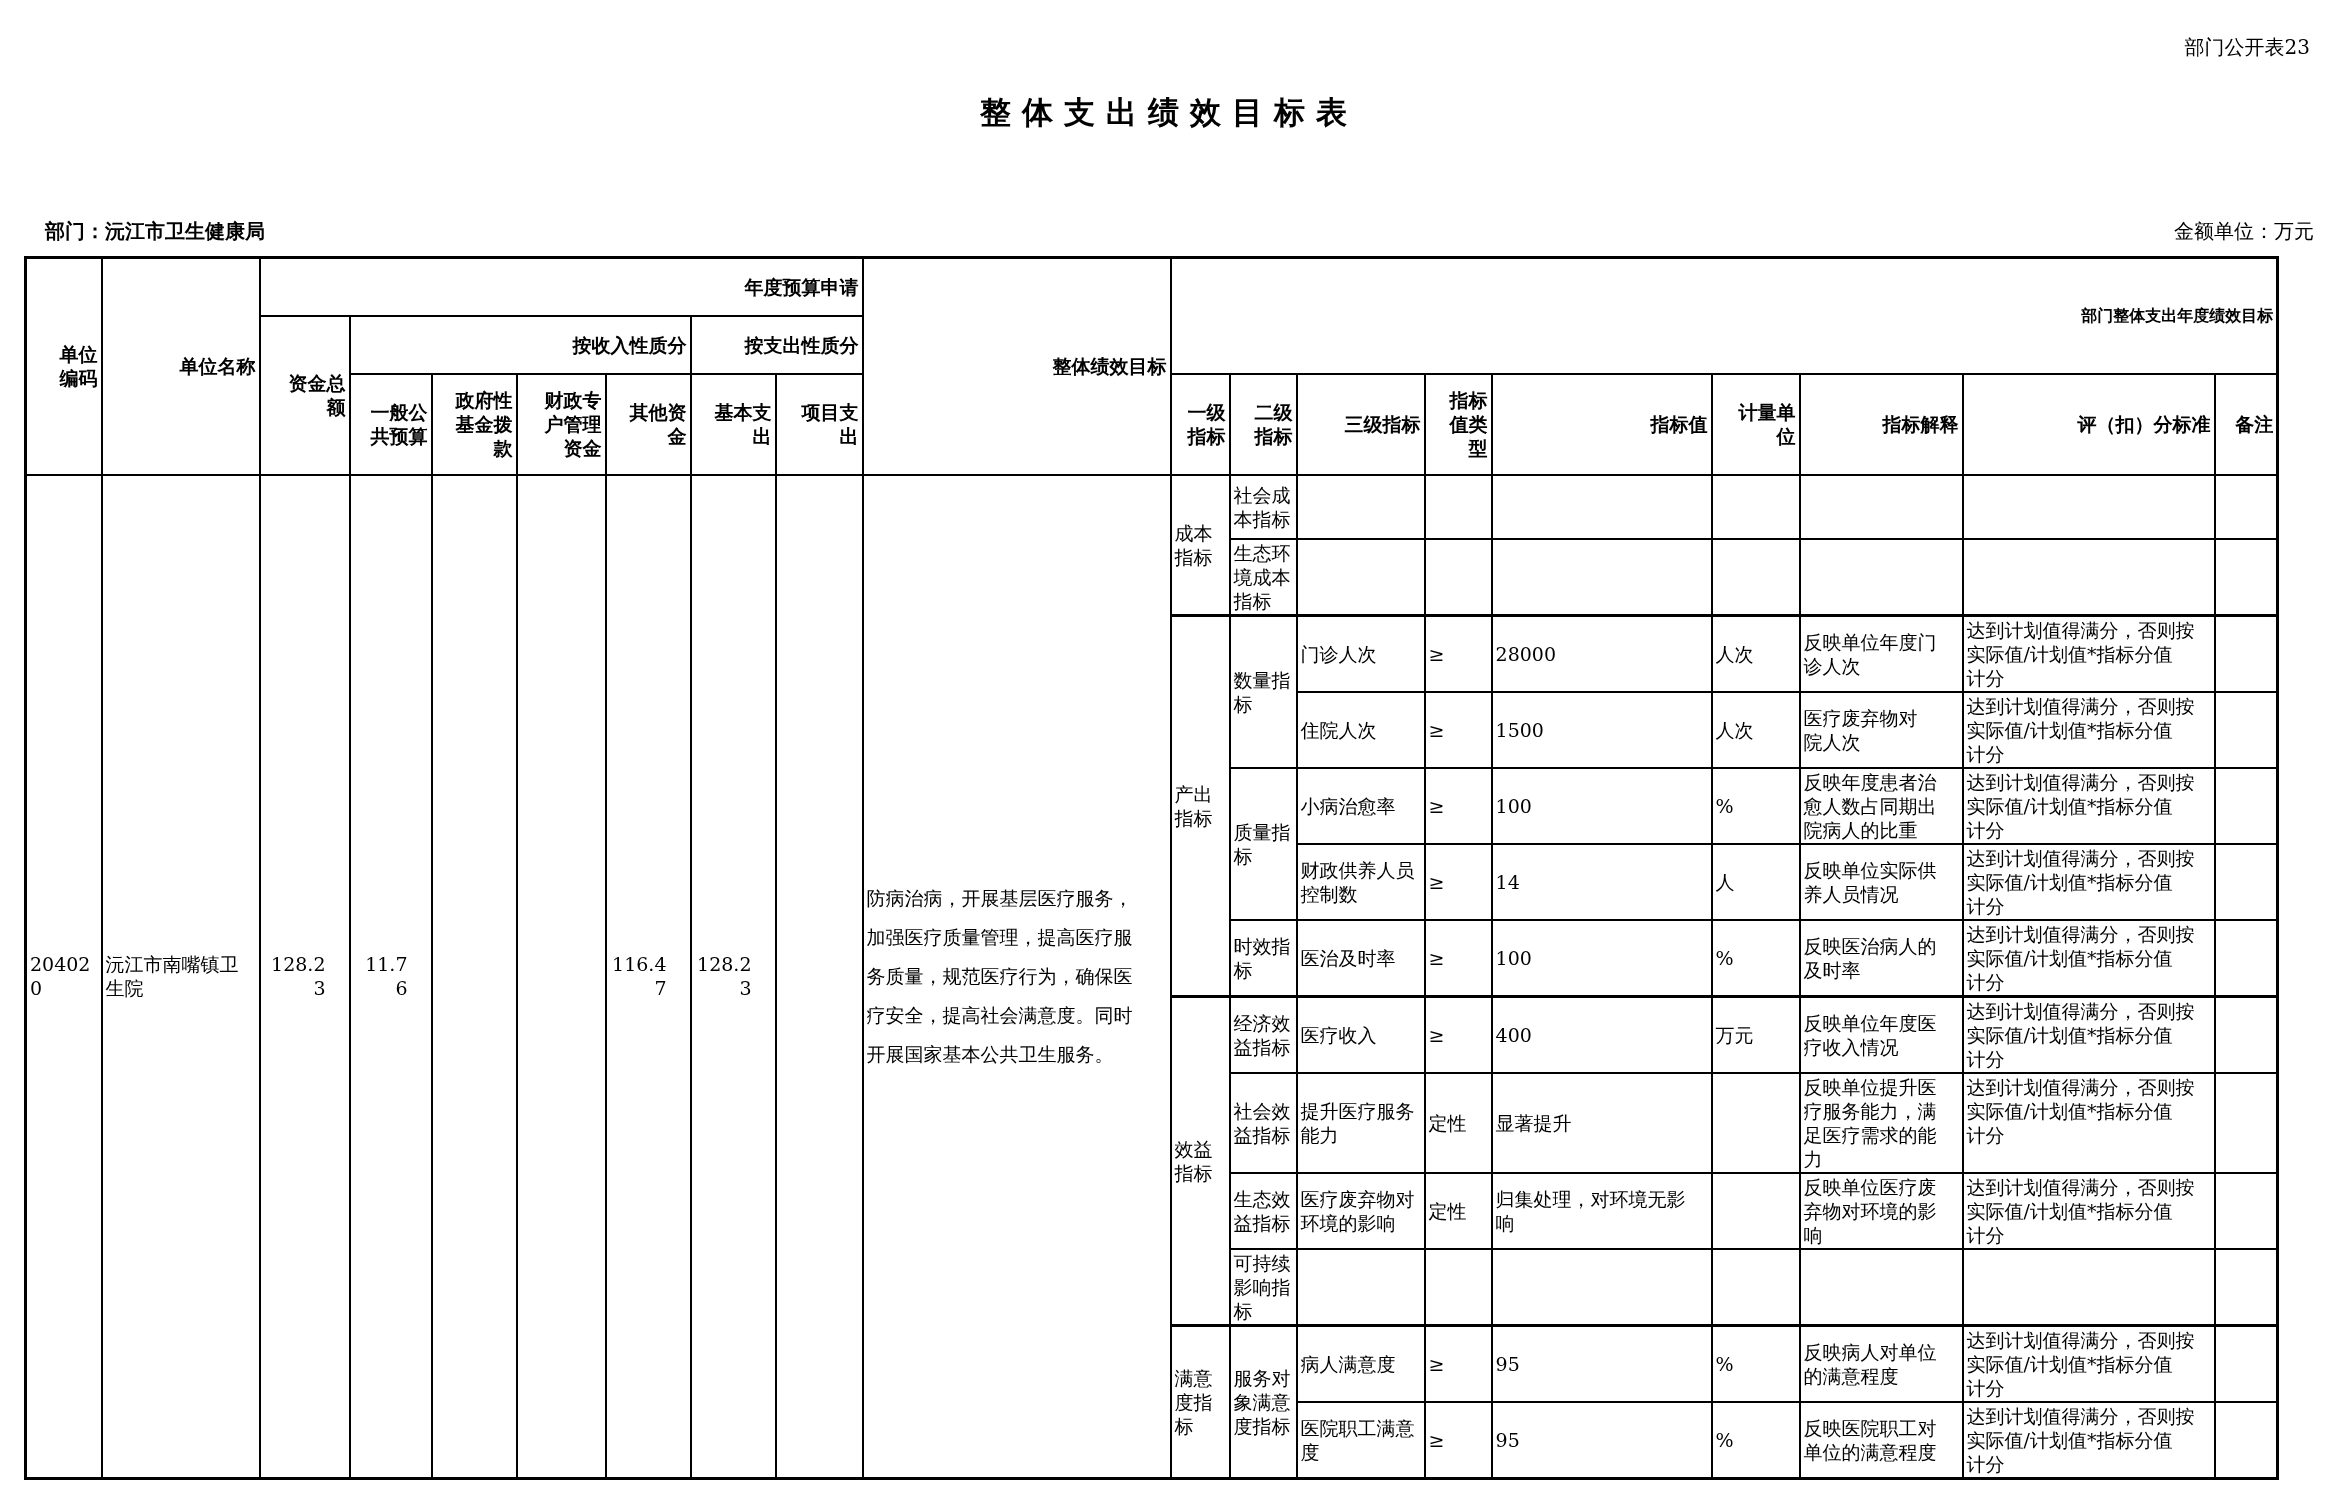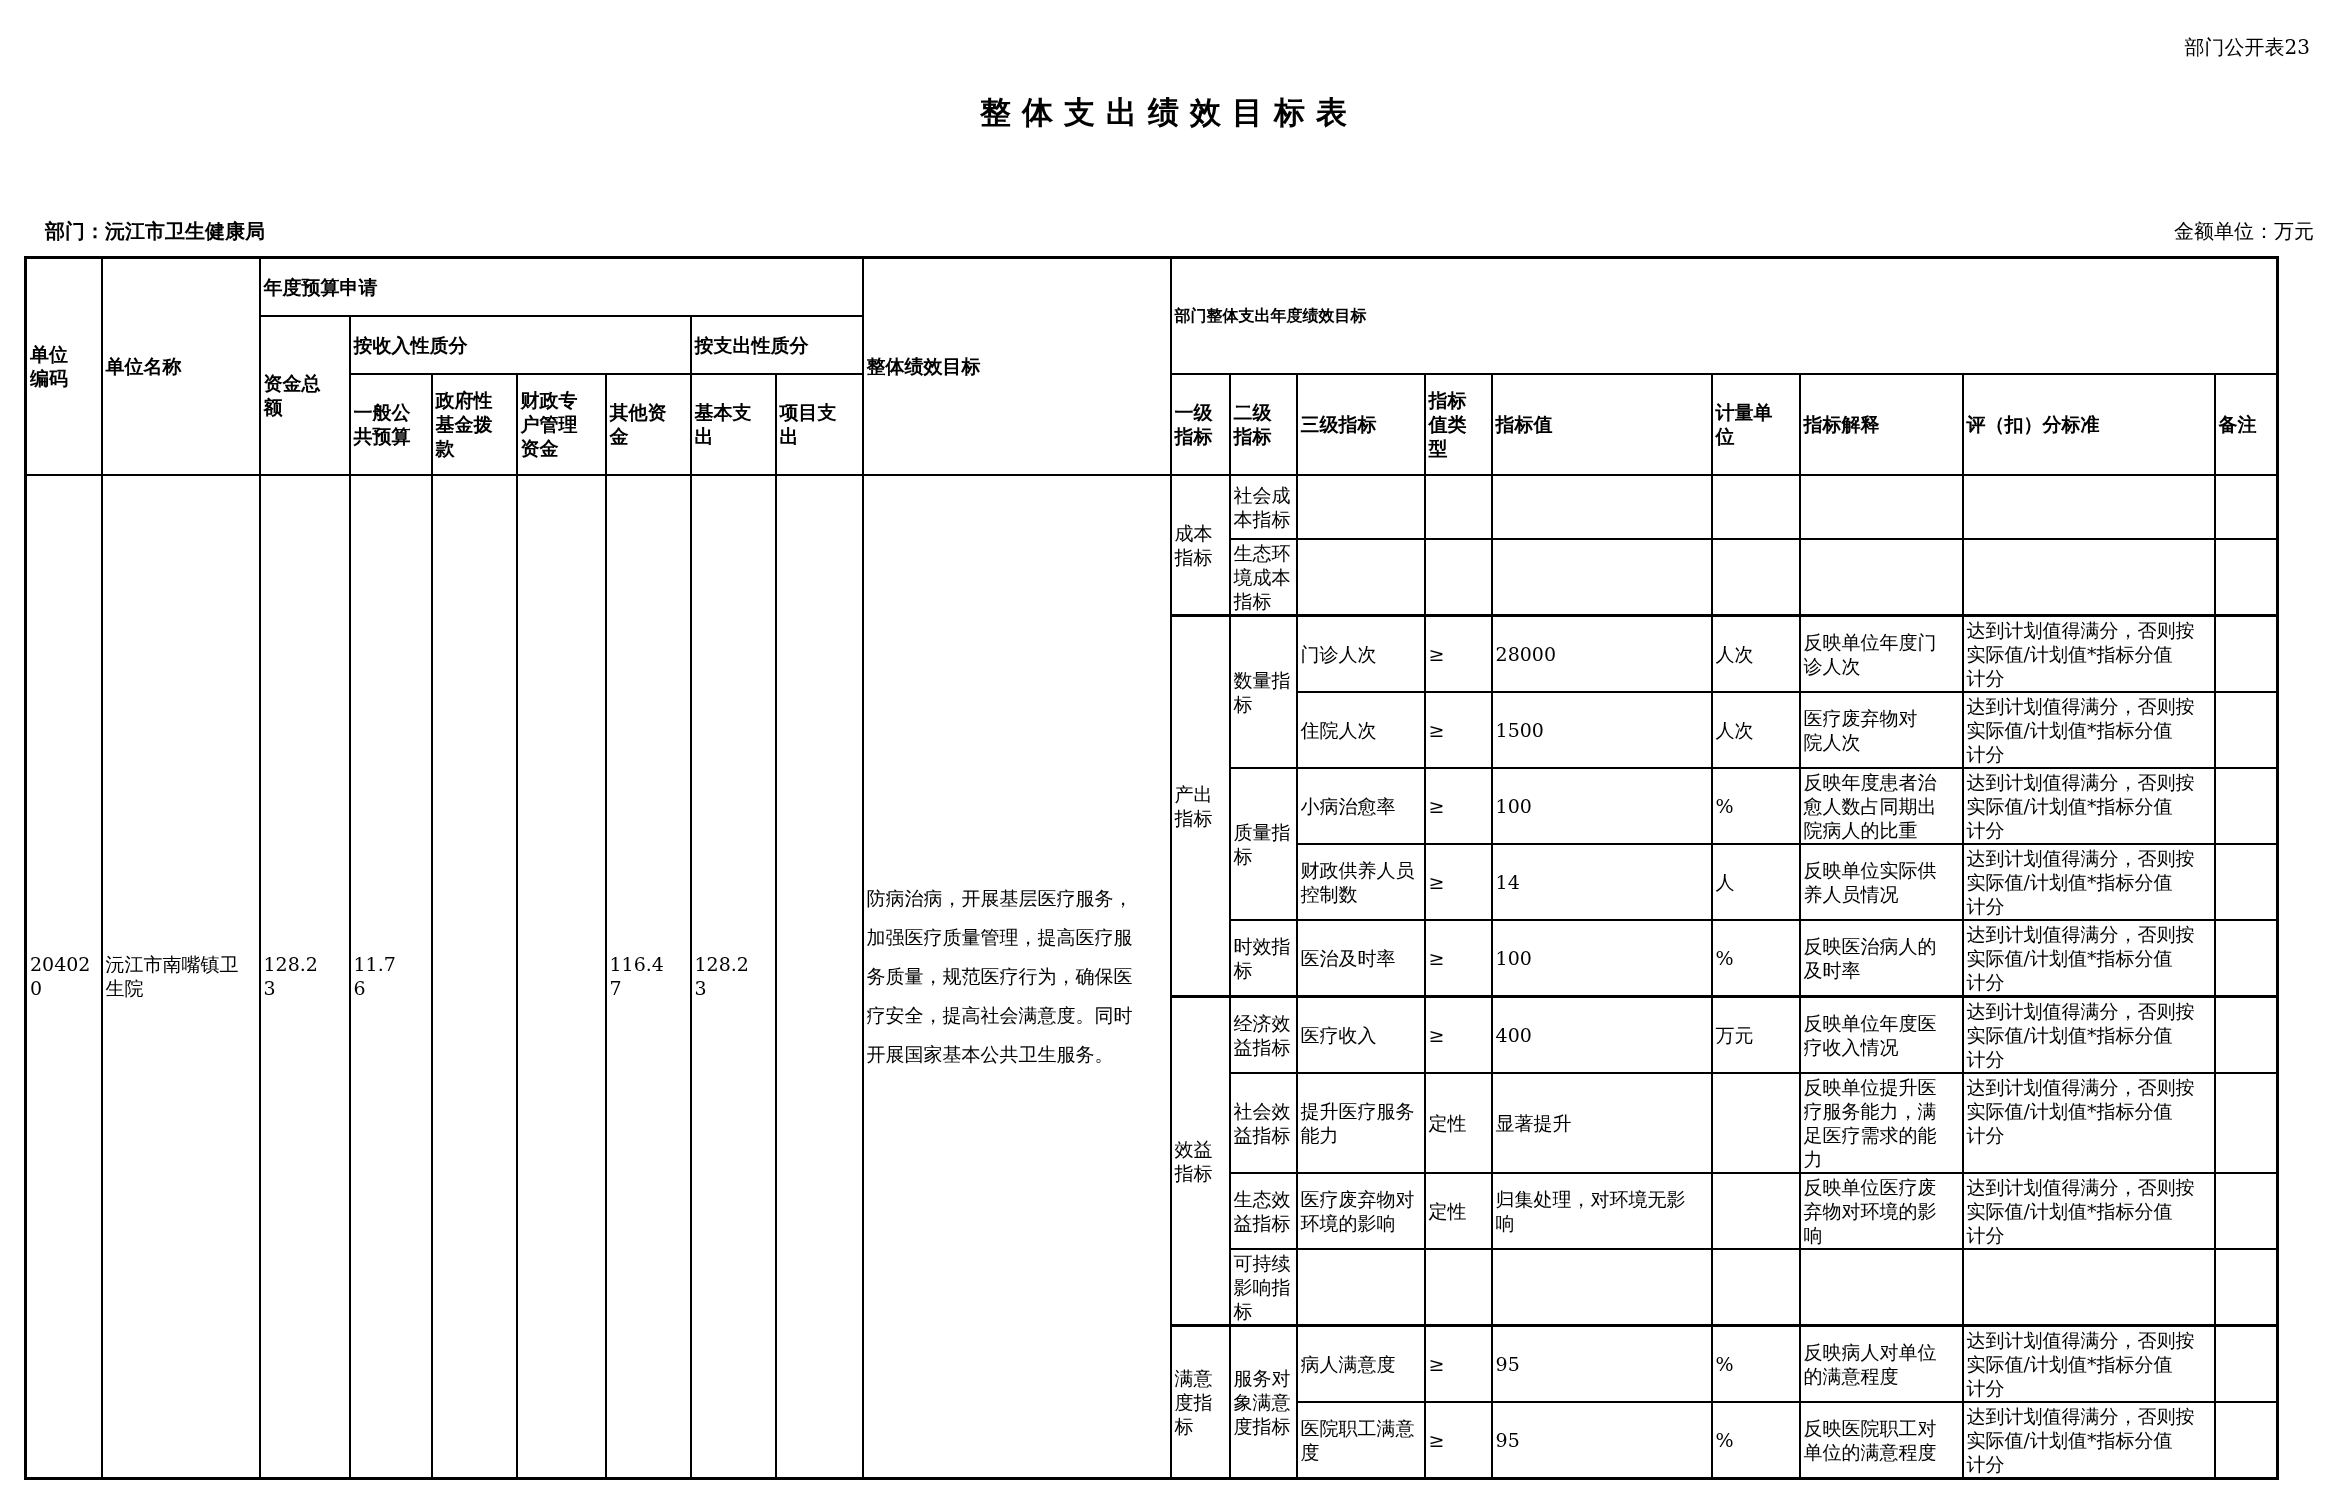--- a/index.html
+++ b/index.html
@@ -29,26 +29,26 @@
   }
   .main-table th,.main-table td{
     border:2px solid #000;
     padding:1px 3px;
     font-size:19px;line-height:24px;
     vertical-align:middle;
     white-space:pre-line;
     word-wrap:break-word;
     overflow:hidden;
   }
-  .main-table th{font-weight:bold;text-align:left;}
+  .main-table th{font-weight:bold;text-align:right;}
   th.group-head{font-size:16px;}
   tr.group-start td{border-top:3px solid #000;}
   td.lft{text-align:left;}
   td.ctr{text-align:left;}
-  td.num{padding-right:23px;}
+  td.num{text-align:right;padding-right:23px;}
   td.code{word-break:break-all;margin-top:15px;}
   td.para{line-height:39px;margin-left:20px;}
   td.score{vertical-align:top;}
 </style>
 </head>
 <body>
 
 <div class="doc-number">部门公开表23</div>
 <div class="page-title">整体支出绩效目标表</div>
 <div class="meta-row">

